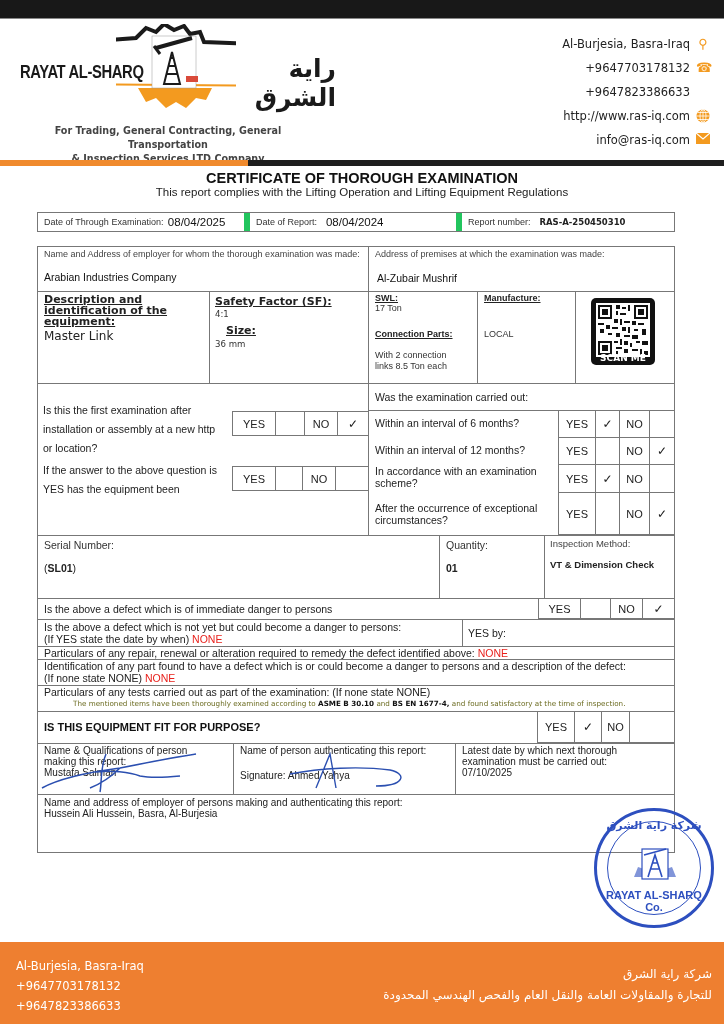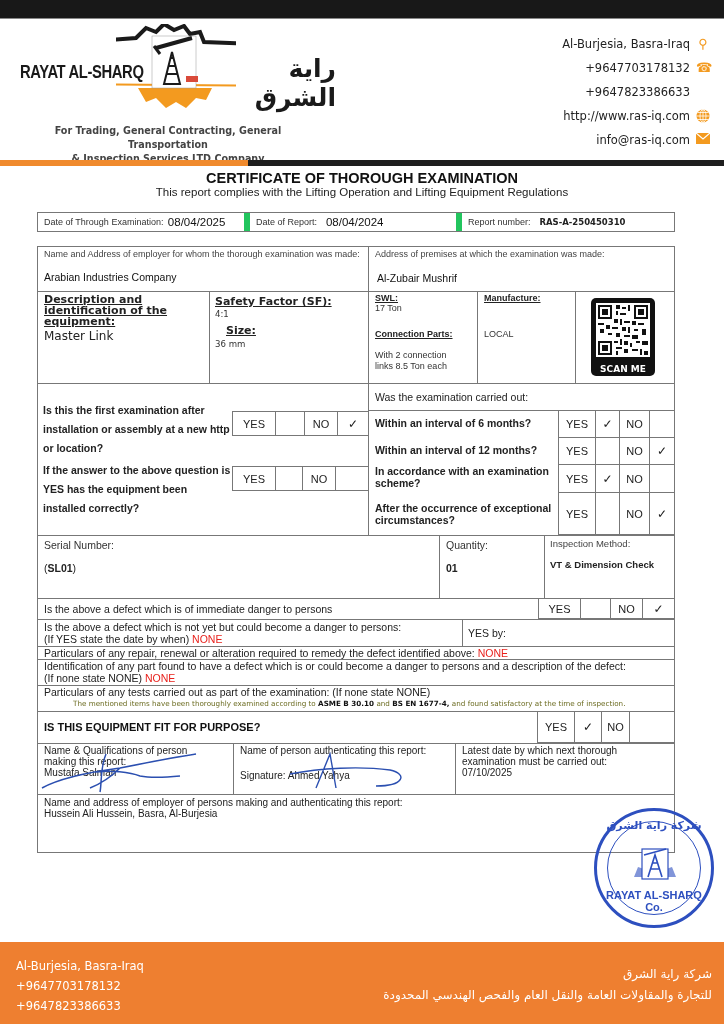--- a/index.html
+++ b/index.html
@@ -31,27 +31,27 @@
   .val { font-size: 11.5px; color: #111; }
 
   
   .daterow { position: absolute; left: 37px; top: 212px; width: 638px; height: 20px; border: 1px solid #777; display: flex; }
   .daterow > div { border-right: 6px solid #22c55e; display: flex; align-items: center; padding-left: 6px; white-space: nowrap; }
   .daterow > div:last-child { border-right: none; }
 
   table.yn { border-collapse: collapse; position: absolute; font-size: 11px; }
   table.yn td { border: 1px solid #777; text-align: center; color: #222; }
   .chk { font-size: 12px; color: #222; }
-  .q { position: absolute; font-size: 10.5px; color: #222; line-height: 19px; font-weight: bold; }
+  .q { position: absolute; font-size: 10.5px; color: #222; line-height: 19px; }
   .red { color: #e8211c; }
   .line { position: absolute; left: 37px; width: 638px; border-top: 1px solid #777; }
   .vline { position: absolute; border-left: 1px solid #777; }
   .u { text-decoration: underline; font-weight: bold; font-family: "DejaVu Sans", sans-serif; font-size: 11px; color: #222; }
 
-  .qr { position: absolute; left: 591px; top: 298px; width: 64px; height: 78px; background: #111; border-radius: 5px; }
+  .qr { position: absolute; left: 591px; top: 298px; width: 64px; height: 67px; background: #111; border-radius: 5px; }
   .qr .inner { position: absolute; left: 5px; top: 5px; width: 54px; height: 54px; background: #fff; }
   .qr .scan { position: absolute; left: 0; bottom: 2px; width: 64px; text-align: center; color: #fff; font-family: "DejaVu Sans", sans-serif; font-size: 9px; font-weight: bold; }
 
   .stamp { position: absolute; left: 594px; top: 808px; width: 120px; height: 120px; border-radius: 50%; border: 3px solid #2d4fbf; }
   .stamp .inner-ring { position: absolute; left: 10px; top: 10px; width: 94px; height: 94px; border-radius: 50%; border: 1.5px solid #2d4fbf; }
   .stamp .txt { position: absolute; left: 0; bottom: 12px; width: 114px; text-align: center; color: #2d4fbf; font-weight: bold; font-size: 11px; }
   .stamp .ar { position: absolute; left: 0; top: 8px; width: 114px; text-align: center; color: #2d4fbf; font-weight: bold; font-size: 11px; font-family: "DejaVu Sans", sans-serif; }
 
   .footer { position: absolute; left: 0; top: 942px; width: 724px; height: 82px; background: #ee7f30; }
   .footer-left { position: absolute; left: 16px; top: 14px; color: #fff; font-family: "DejaVu Sans", sans-serif; font-size: 11.5px; line-height: 20px; }
@@ -195,21 +195,20 @@
     <td style="width:43px">YES</td>
     <td style="width:29px" class="chk"></td>
     <td style="width:33px">NO</td>
     <td class="chk">✓</td>
   </tr>
 </tbody>
   </table>
 <div class="q" style="left:43px;top:461px;width:190px;">
   <div>If the answer to the above question is</div>
   <div>YES has the equipment been</div>
-  <div>installed correctly?</div>
 </div>
 <table class="yn" style="left:232px;top:466px;width:137px;height:25px;">
   <tbody>
       <tr>
     <td style="width:43px">YES</td>
     <td style="width:27px" class="chk"></td>
     <td style="width:33px">NO</td>
     <td class="chk"></td>
   </tr>
 </tbody>

